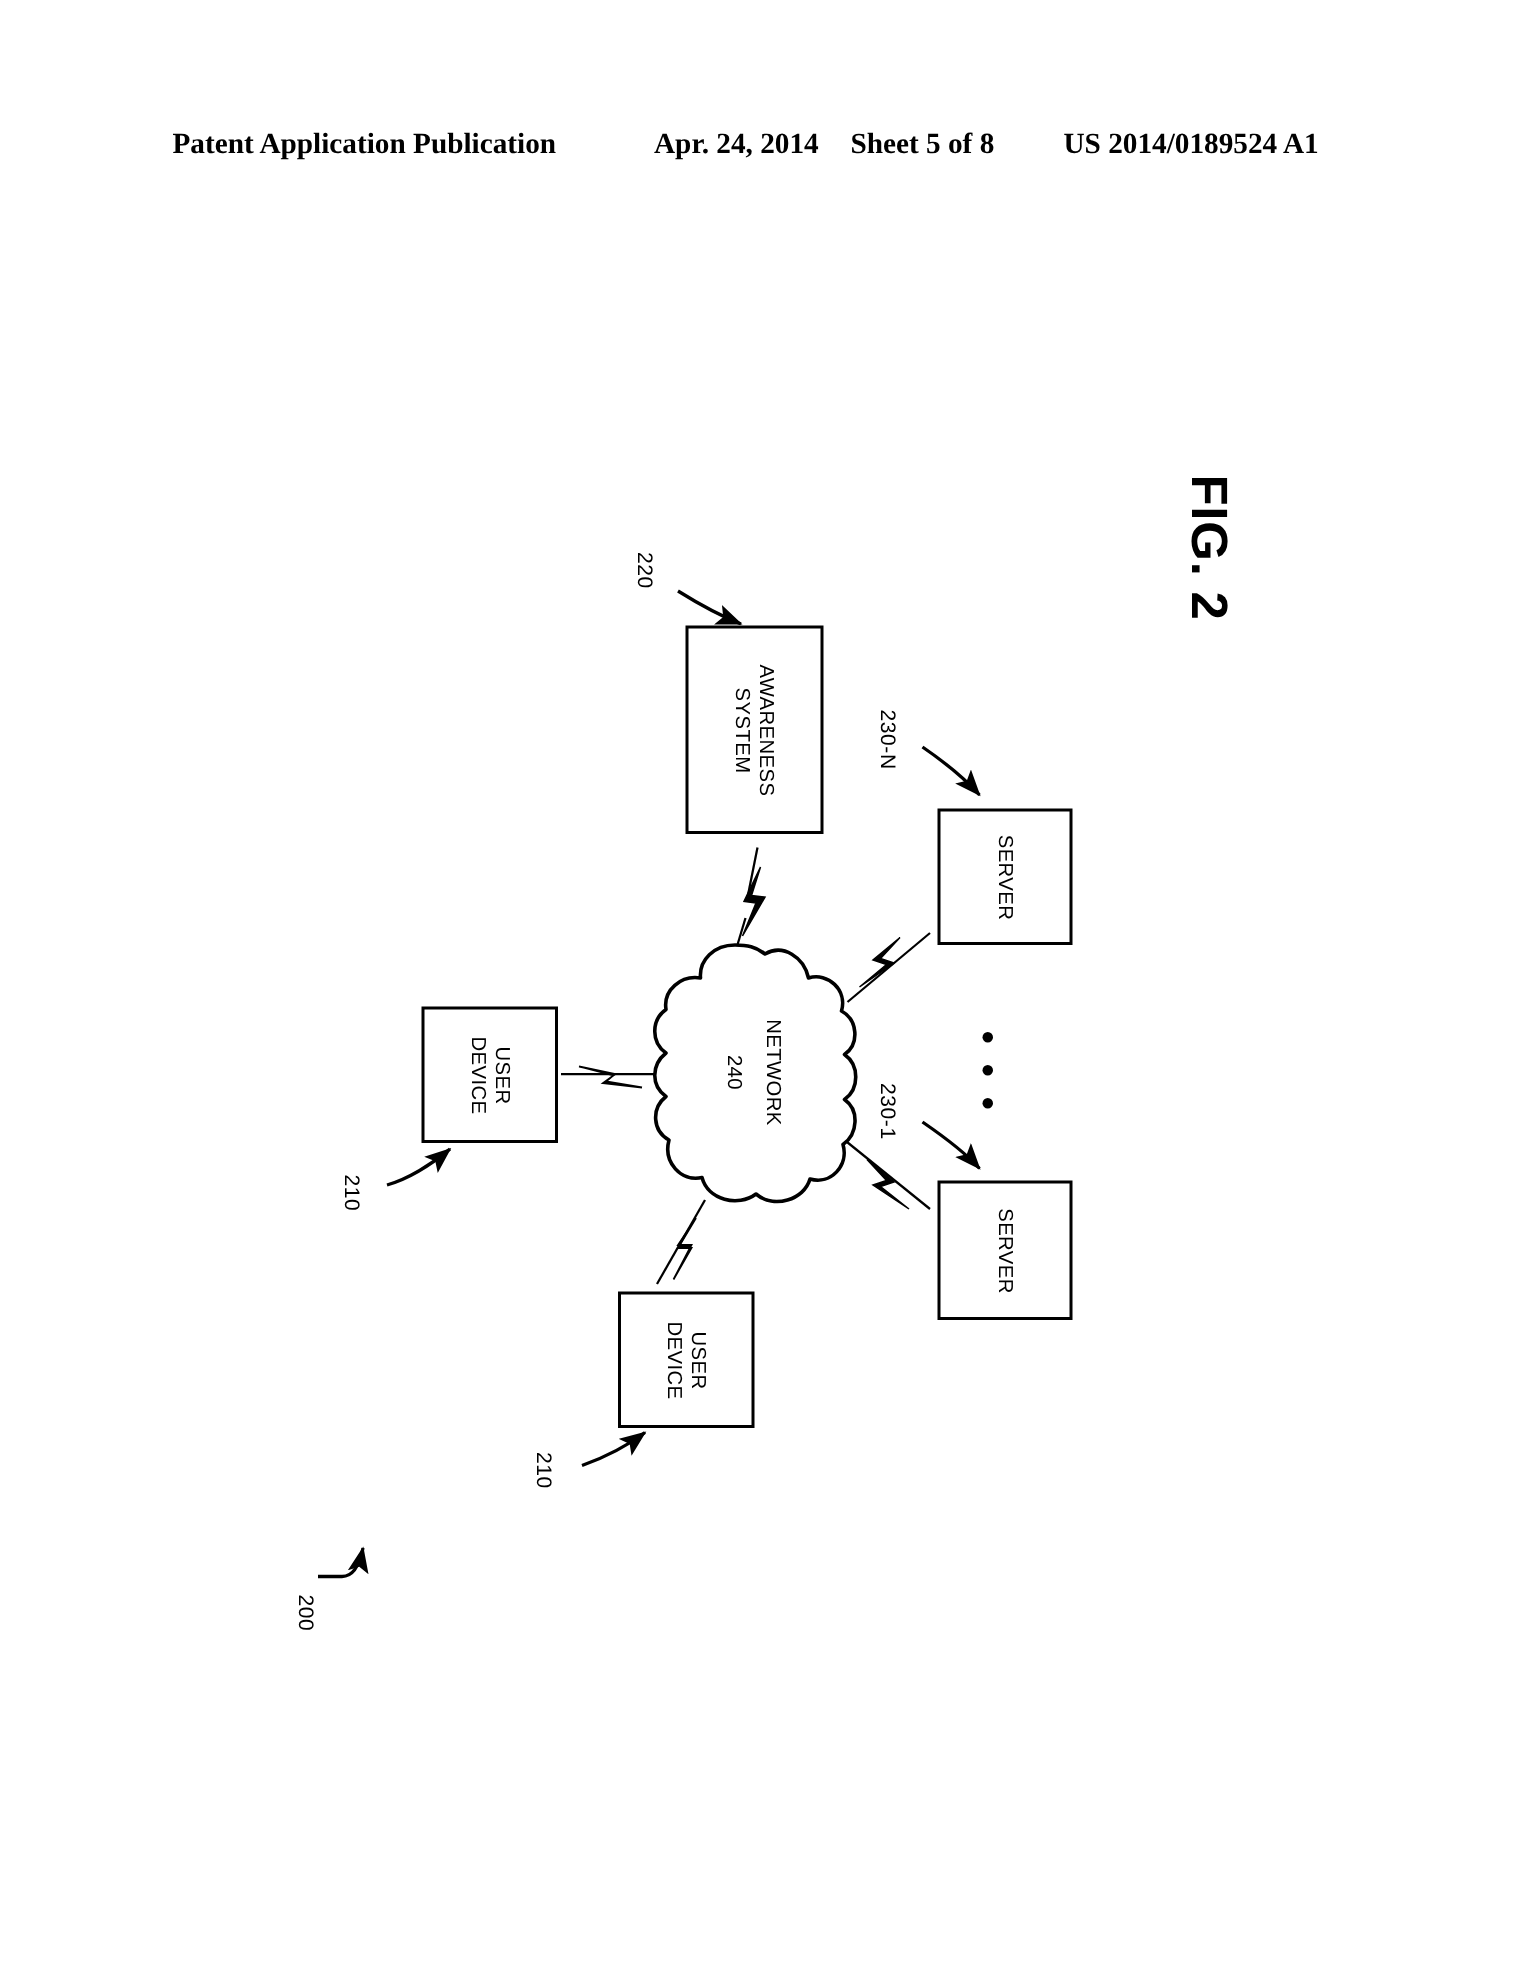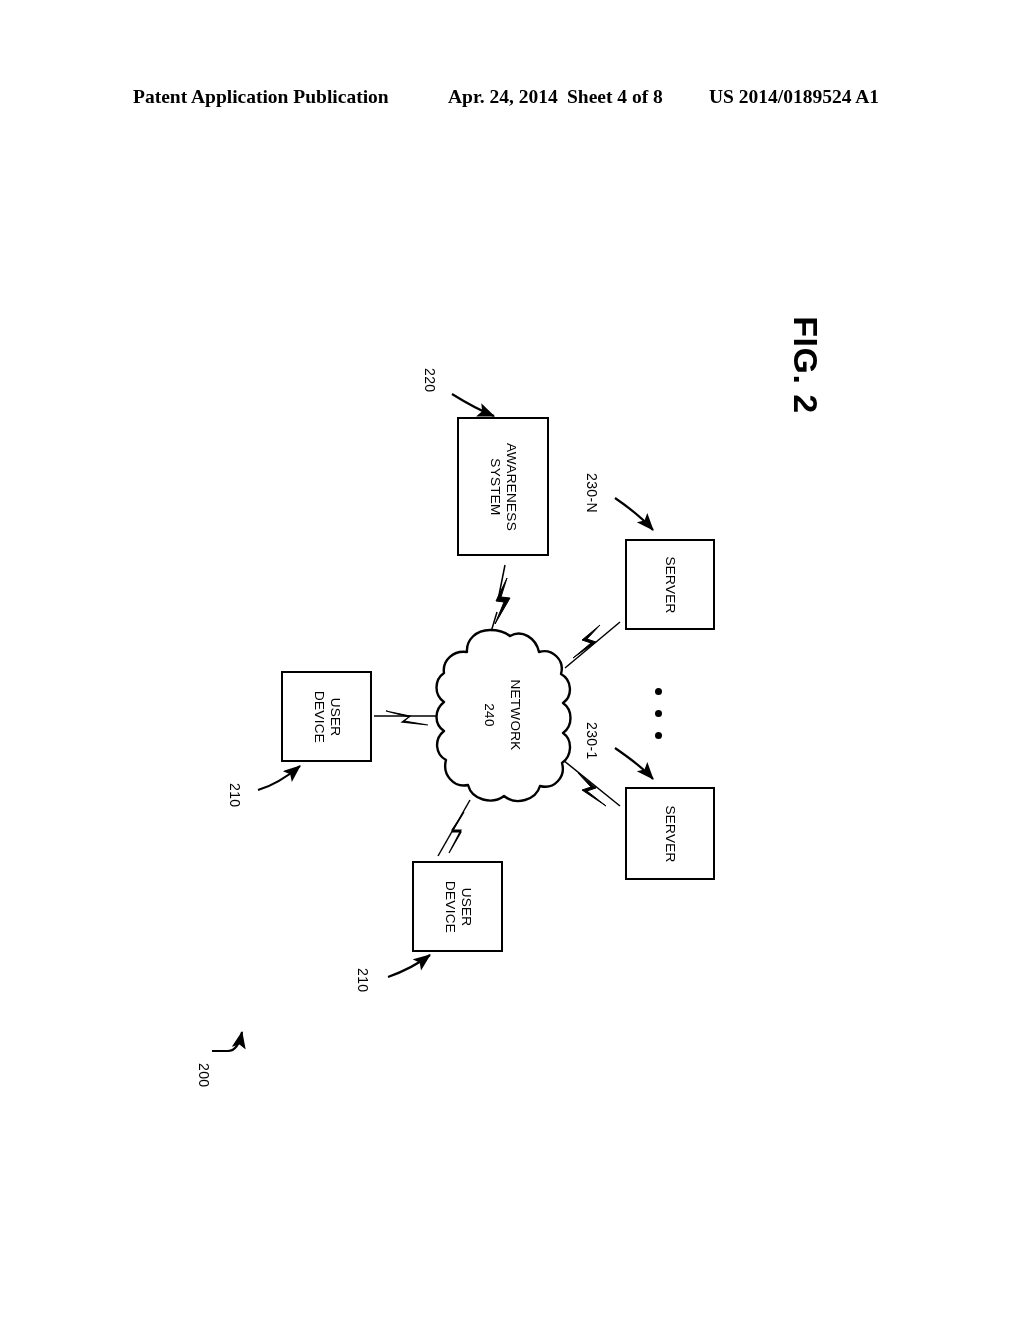--- a/index.html
+++ b/index.html
@@ -25,22 +25,22 @@
     font-family: "Liberation Serif", serif;
     font-weight: bold;
     font-size: 19.5px;
     color: #000;
     white-space: nowrap;
   }
   #page-header .hdr-seg {
     position: absolute;
     top: 0;
   }
-  #hdr-pub   { left: 133px; }
-  #hdr-date  { left: 448px; text-align: right; }
+  #hdr-pub   { left: 115px; }
+  #hdr-date  { left: 436px; text-align: right; }
   #hdr-sheet { left: 567px; }
   #hdr-num   { left: 709px; }
 
   
   #figure {
     position: absolute;
     top: 0;
     left: 0;
     width: 1024px;
     height: 1320px;
@@ -167,21 +167,21 @@
   #server-ellipsis .dot:nth-child(1) { top: 0px; }
   #server-ellipsis .dot:nth-child(2) { top: 22px; }
   #server-ellipsis .dot:nth-child(3) { top: 44px; }
 </style>
 </head>
 <body>
 
 <div id="page-header">
   <span class="hdr-seg" id="hdr-pub">Patent Application Publication</span>
   <span class="hdr-seg" id="hdr-date">Apr. 24, 2014</span>
-  <span class="hdr-seg" id="hdr-sheet">Sheet 4 of 8</span>
+  <span class="hdr-seg" id="hdr-sheet">Sheet 5 of 8</span>
   <span class="hdr-seg" id="hdr-num">US 2014/0189524 A1</span>
 </div>
 
 <div id="figure">
 
   <div id="fig-caption">
     <span class="cap-text">FIG. 2</span>
   </div>
 
   <svg id="connectors" viewBox="0 0 1024 1320" width="1024" height="1320" xmlns="http://www.w3.org/2000/svg">

